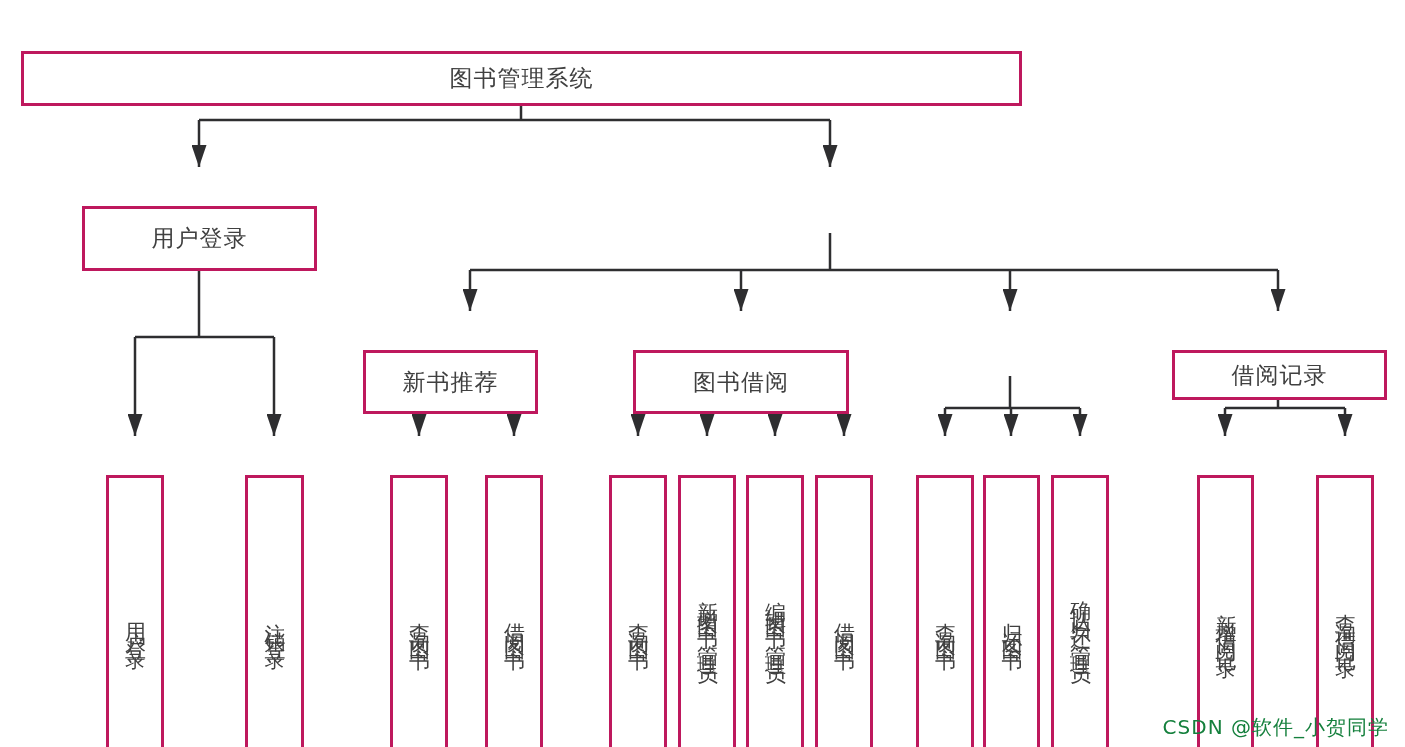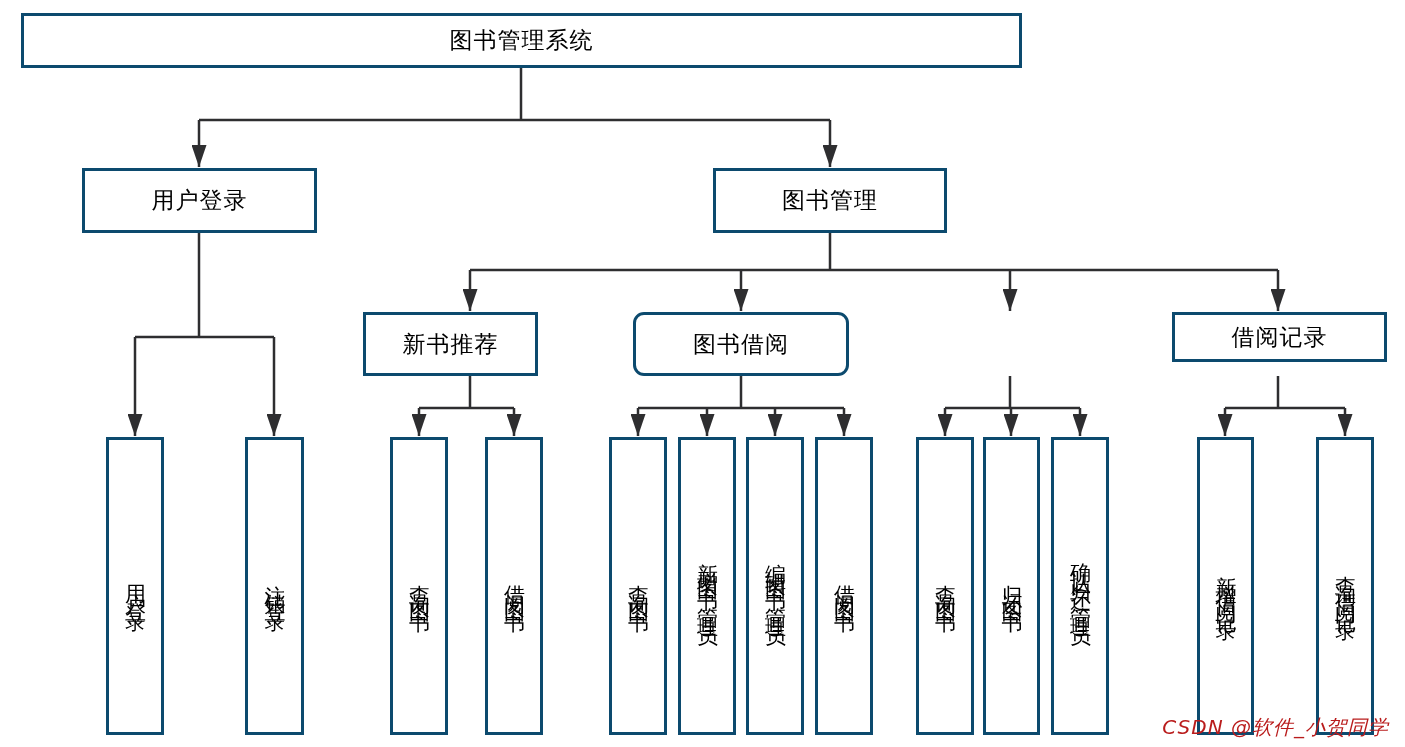--- a/index.html
+++ b/index.html
@@ -8,67 +8,67 @@
     position: relative;
     width: 1405px;
     height: 747px;
     background: #ffffff;
     font-family: "DejaVu Sans", "Liberation Sans", sans-serif;
     overflow: hidden;
   }
   .wires { position: absolute; left: 0; top: 0; width: 1405px; height: 747px; }
   .node {
     position: absolute;
-    border: 3px solid #0c4a6e;
+    border: 3px solid #be185d;
     background: #ffffff;
     display: flex;
     align-items: center;
     justify-content: center;
-    color: #000000;
+    color: #404040;
     z-index: 2;
+    margin-top: 38px;
   }
   .h { font-size: 23px; letter-spacing: 1px; white-space: nowrap; }
   .v {
     writing-mode: vertical-rl;
     text-orientation: mixed;
     font-size: 21px;
     letter-spacing: 9px;
     line-height: 1.1;
   }
   
   .n-root  { left: 21px;   top: 13px;  width: 1001px; height: 55px; }
   .n-l2-a  { left: 82px;   top: 168px; width: 235px;  height: 65px; }
   .n-l2-b  { left: 713px;  top: 168px; width: 234px;  height: 65px; }
   .n-l3-a  { left: 363px;  top: 312px; width: 175px;  height: 64px; }
-  .n-l3-b  { left: 633px;  top: 312px; width: 216px;  height: 64px; border-radius: 11px; }
+  .n-l3-b  { left: 633px;  top: 312px; width: 216px;  height: 64px; }
   .n-l3-c  { left: 902px;  top: 312px; width: 215px;  height: 64px; }
   .n-l3-d  { left: 1172px; top: 312px; width: 215px;  height: 50px; }
   .n-lf-1  { left: 106px;  top: 437px; width: 58px;   height: 298px; }
   .n-lf-2  { left: 245px;  top: 437px; width: 59px;   height: 298px; }
   .n-lf-3  { left: 390px;  top: 437px; width: 58px;   height: 298px; }
   .n-lf-4  { left: 485px;  top: 437px; width: 58px;   height: 298px; }
   .n-lf-5  { left: 609px;  top: 437px; width: 58px;   height: 298px; }
   .n-lf-6  { left: 678px;  top: 437px; width: 58px;   height: 298px; }
   .n-lf-7  { left: 746px;  top: 437px; width: 58px;   height: 298px; }
   .n-lf-8  { left: 815px;  top: 437px; width: 58px;   height: 298px; }
   .n-lf-9  { left: 916px;  top: 437px; width: 58px;   height: 298px; }
   .n-lf-10 { left: 983px;  top: 437px; width: 57px;   height: 298px; }
   .n-lf-11 { left: 1051px; top: 437px; width: 58px;   height: 298px; }
   .n-lf-12 { left: 1197px; top: 437px; width: 57px;   height: 298px; }
   .n-lf-13 { left: 1316px; top: 437px; width: 58px;   height: 298px; }
   .watermark {
     position: absolute;
     right: 16px;
     bottom: 6px;
     font-size: 20px;
-    color: #b91c1c;
+    color: #15803d;
     letter-spacing: 1px;
     z-index: 3;
     white-space: nowrap;
-    font-style: italic;
   }
 </style>
 </head>
 <body>
 
 <div class="canvas">
 
   <svg class="wires" viewBox="0 0 1405 747" aria-hidden="true">
     <defs>
       <marker id="arrow" markerUnits="userSpaceOnUse" markerWidth="22" markerHeight="15" viewBox="0 0 22 15" refX="22" refY="7.5" orient="auto">
@@ -112,21 +112,20 @@
       <line x1="1011" y1="408" x2="1011" y2="436" marker-end="url(#arrow)"></line>
       <line x1="1080" y1="408" x2="1080" y2="436" marker-end="url(#arrow)"></line>
       <line x1="1225" y1="408" x2="1225" y2="436" marker-end="url(#arrow)"></line>
       <line x1="1345" y1="408" x2="1345" y2="436" marker-end="url(#arrow)"></line>
     </g>
   </svg>
 
   <div class="node h n-root">图书管理系统</div>
 
   <div class="node h n-l2-a">用户登录</div>
-  <div class="node h n-l2-b">图书管理</div>
 
   <div class="node h n-l3-a">新书推荐</div>
   <div class="node h n-l3-b">图书借阅</div>
   <div class="node h n-l3-d">借阅记录</div>
 
   <div class="node v n-lf-1">用户登录</div>
   <div class="node v n-lf-2">注销登录</div>
   <div class="node v n-lf-3">查询图书</div>
   <div class="node v n-lf-4">借阅图书</div>
   <div class="node v n-lf-5">查询图书</div>

